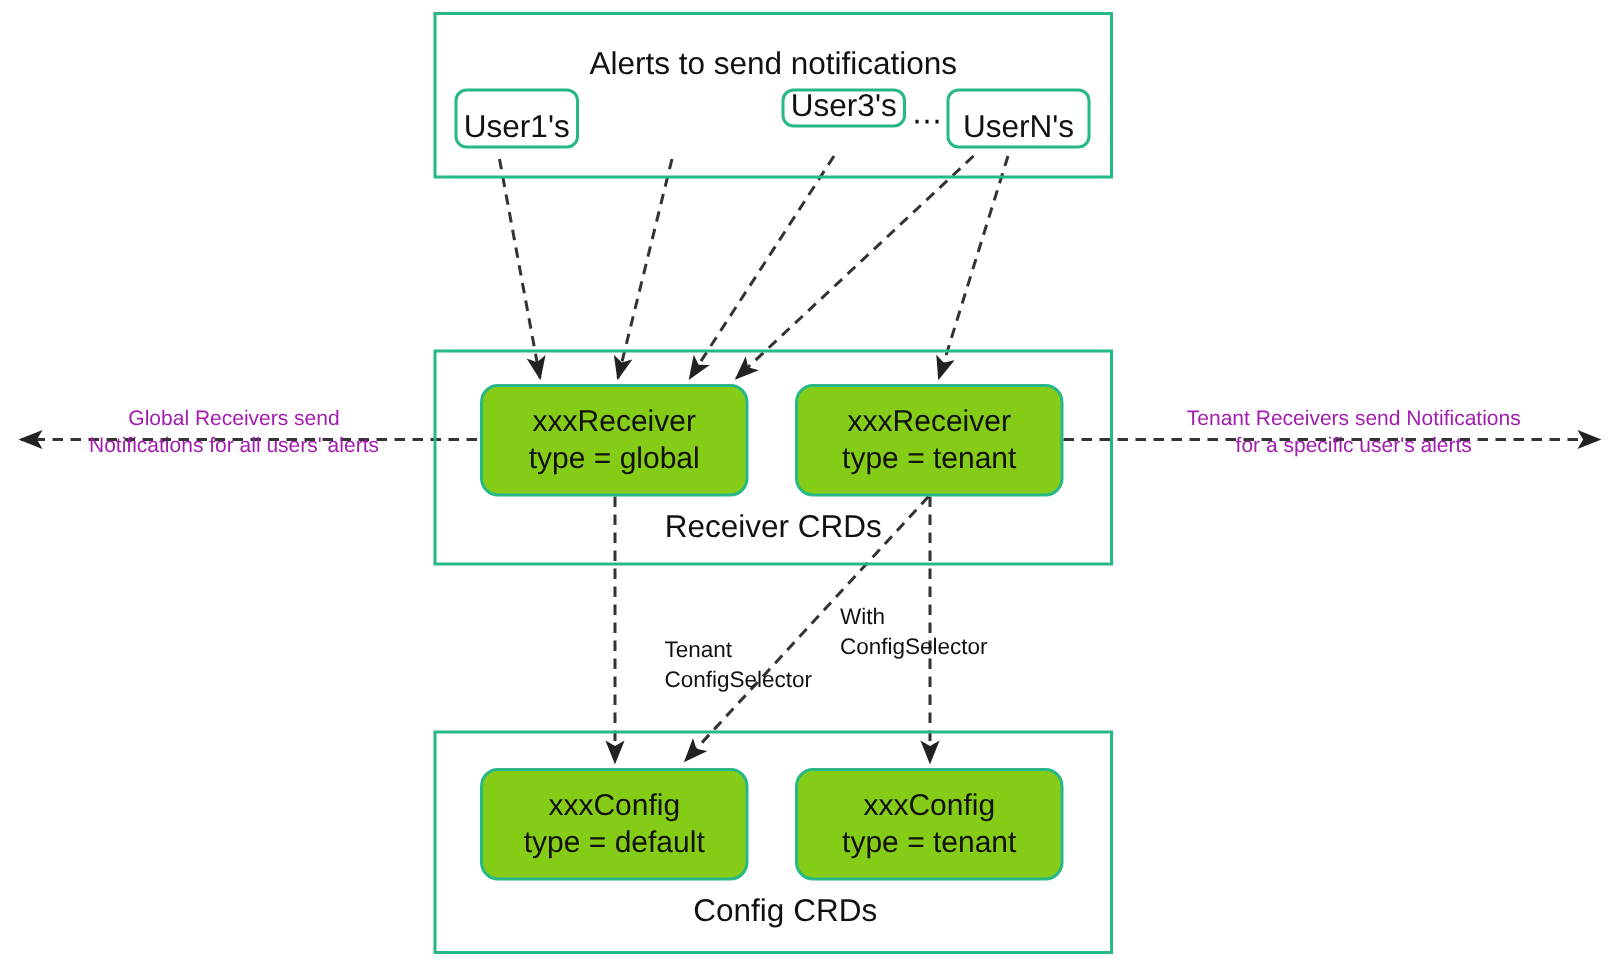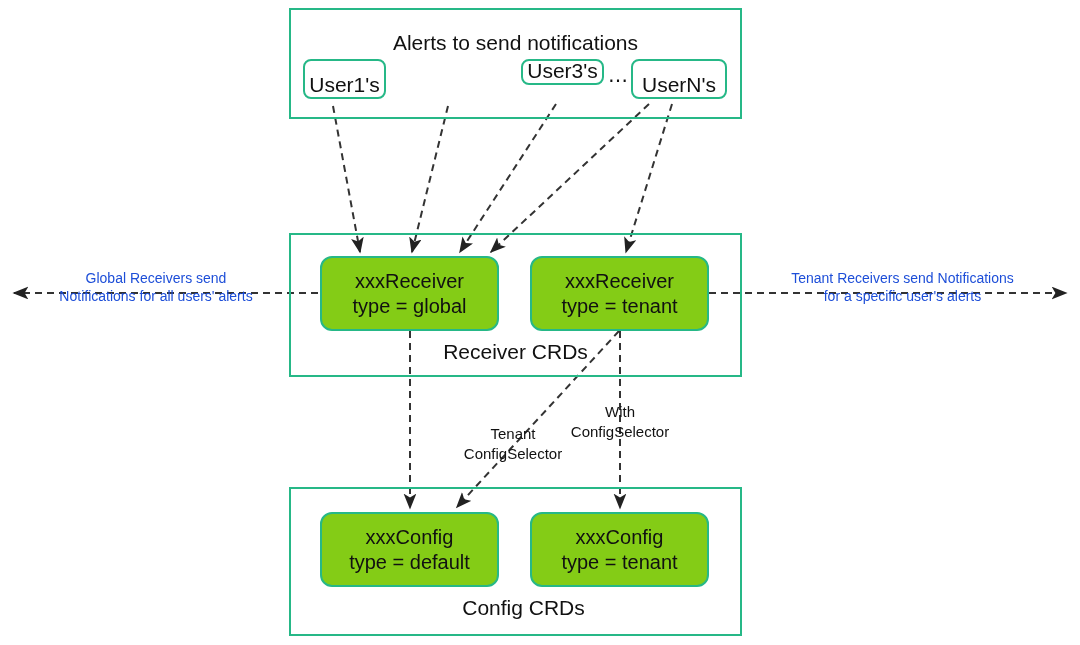--- a/index.html
+++ b/index.html
@@ -64,30 +64,29 @@
     white-space: nowrap;
   }
   .node-line {
     font-size: 20px;
     color: #111111;
     white-space: nowrap;
   }
   .edge-label {
     position: absolute;
     font-size: 14px;
-    color: #1d4ed8;
+    color: #a21caf;
     text-align: center;
     line-height: 1.25;
     white-space: nowrap;
   }
   .edge-label-small {
     position: absolute;
     font-size: 15px;
     color: #111111;
-    text-align: center;
     line-height: 1.3;
     white-space: nowrap;
   }
   .ellipsis {
     position: absolute;
     font-size: 20px;
     color: #111111;
     letter-spacing: 1px;
   }
 </style>

